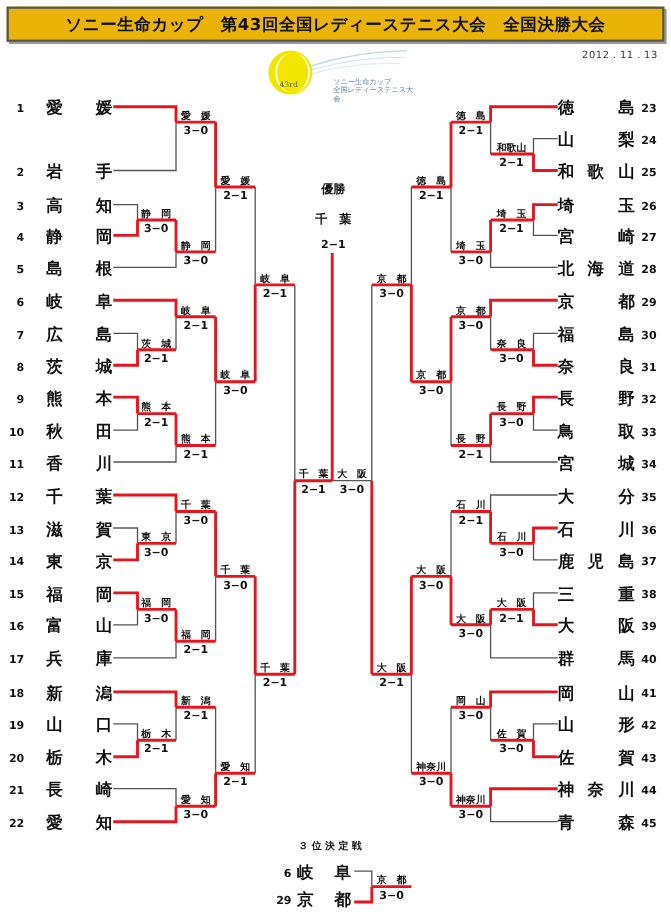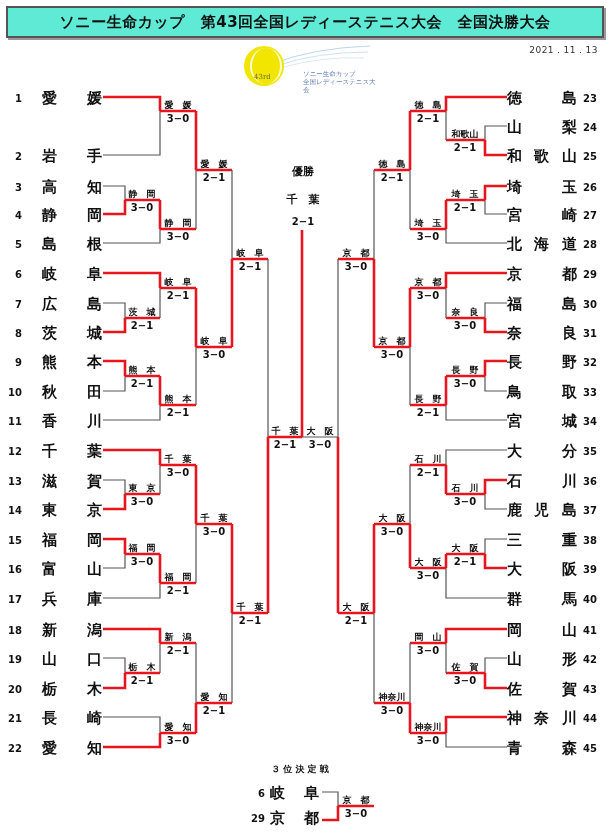--- a/index.html
+++ b/index.html
@@ -1,40 +1,40 @@
 <!DOCTYPE html>
 <html><head>
 <meta charset="utf-8">
 <style>
   html, body { margin: 0; padding: 0; background: #ffffff; }
   body { width: 610px; height: 835px; position: relative; overflow: hidden;
          font-family: "DejaVu Sans", "Liberation Sans", sans-serif; color: #111; }
   .title-box { position: absolute; left: 6px; top: 6px; width: 594px; height: 28px;
-               border: 2px solid #555; box-shadow: 2px 2px 0 #999; background: #5eead4;
+               border: 2px solid #555; box-shadow: 2px 2px 0 #999; background: #eab308;
                display: flex; align-items: center; justify-content: center; }
   .title-text { font-weight: bold; font-size: 15px; letter-spacing: 0.5px; }
   .date { position: absolute; right: 12px; top: 44px; font-size: 9px; color: #333; letter-spacing: 0.5px; }
   .logo { position: absolute; left: 232px; top: 40px; width: 150px; height: 50px; }
   .logo-ball { position: absolute; left: 12px; top: 6px; width: 40px; height: 40px; border-radius: 50%;
                background: #f2e600; }
   .logo-ball::before { content: ""; position: absolute; left: 6px; top: 2px; width: 28px; height: 36px;
                border-left: 2px solid #fffbe0; border-right: 2px solid #fffbe0; border-radius: 50%; }
   .logo-ed { position: absolute; left: 22px; top: 33px; font-size: 7px; color: #6a6a30; font-family: "DejaVu Serif", serif; }
   .logo-txt { position: absolute; left: 71px; top: 30px; font-size: 6.5px; color: #5a7ab0; line-height: 8px; }
   .logo-swoosh { position: absolute; left: 40px; top: 4px; width: 100px; height: 24px; }
   svg#bracket { position: absolute; left: 0; top: 0; }
   .t { font-family: "DejaVu Sans", "Liberation Sans", sans-serif; }
 </style>
 </head>
 <body>
 
 <div class="title-box">
   <span class="title-text">ソニー生命カップ　第43回全国レディーステニス大会　全国決勝大会</span>
 </div>
-<div class="date">2021．11．13</div>
+<div class="date">2012．11．13</div>
 
 <div class="logo">
   <svg class="logo-swoosh" viewBox="0 0 100 24">
     <path d="M0 20 Q40 4 98 2" stroke="#bcd6ee" stroke-width="1" fill="none"></path>
     <path d="M4 22 Q45 8 96 8" stroke="#cfe2f2" stroke-width="1" fill="none"></path>
     <path d="M8 24 Q50 12 92 14" stroke="#dbe9f5" stroke-width="1" fill="none"></path>
   </svg>
   <div class="logo-ball"></div>
   <div class="logo-ed">43rd</div>
   <div class="logo-txt">

